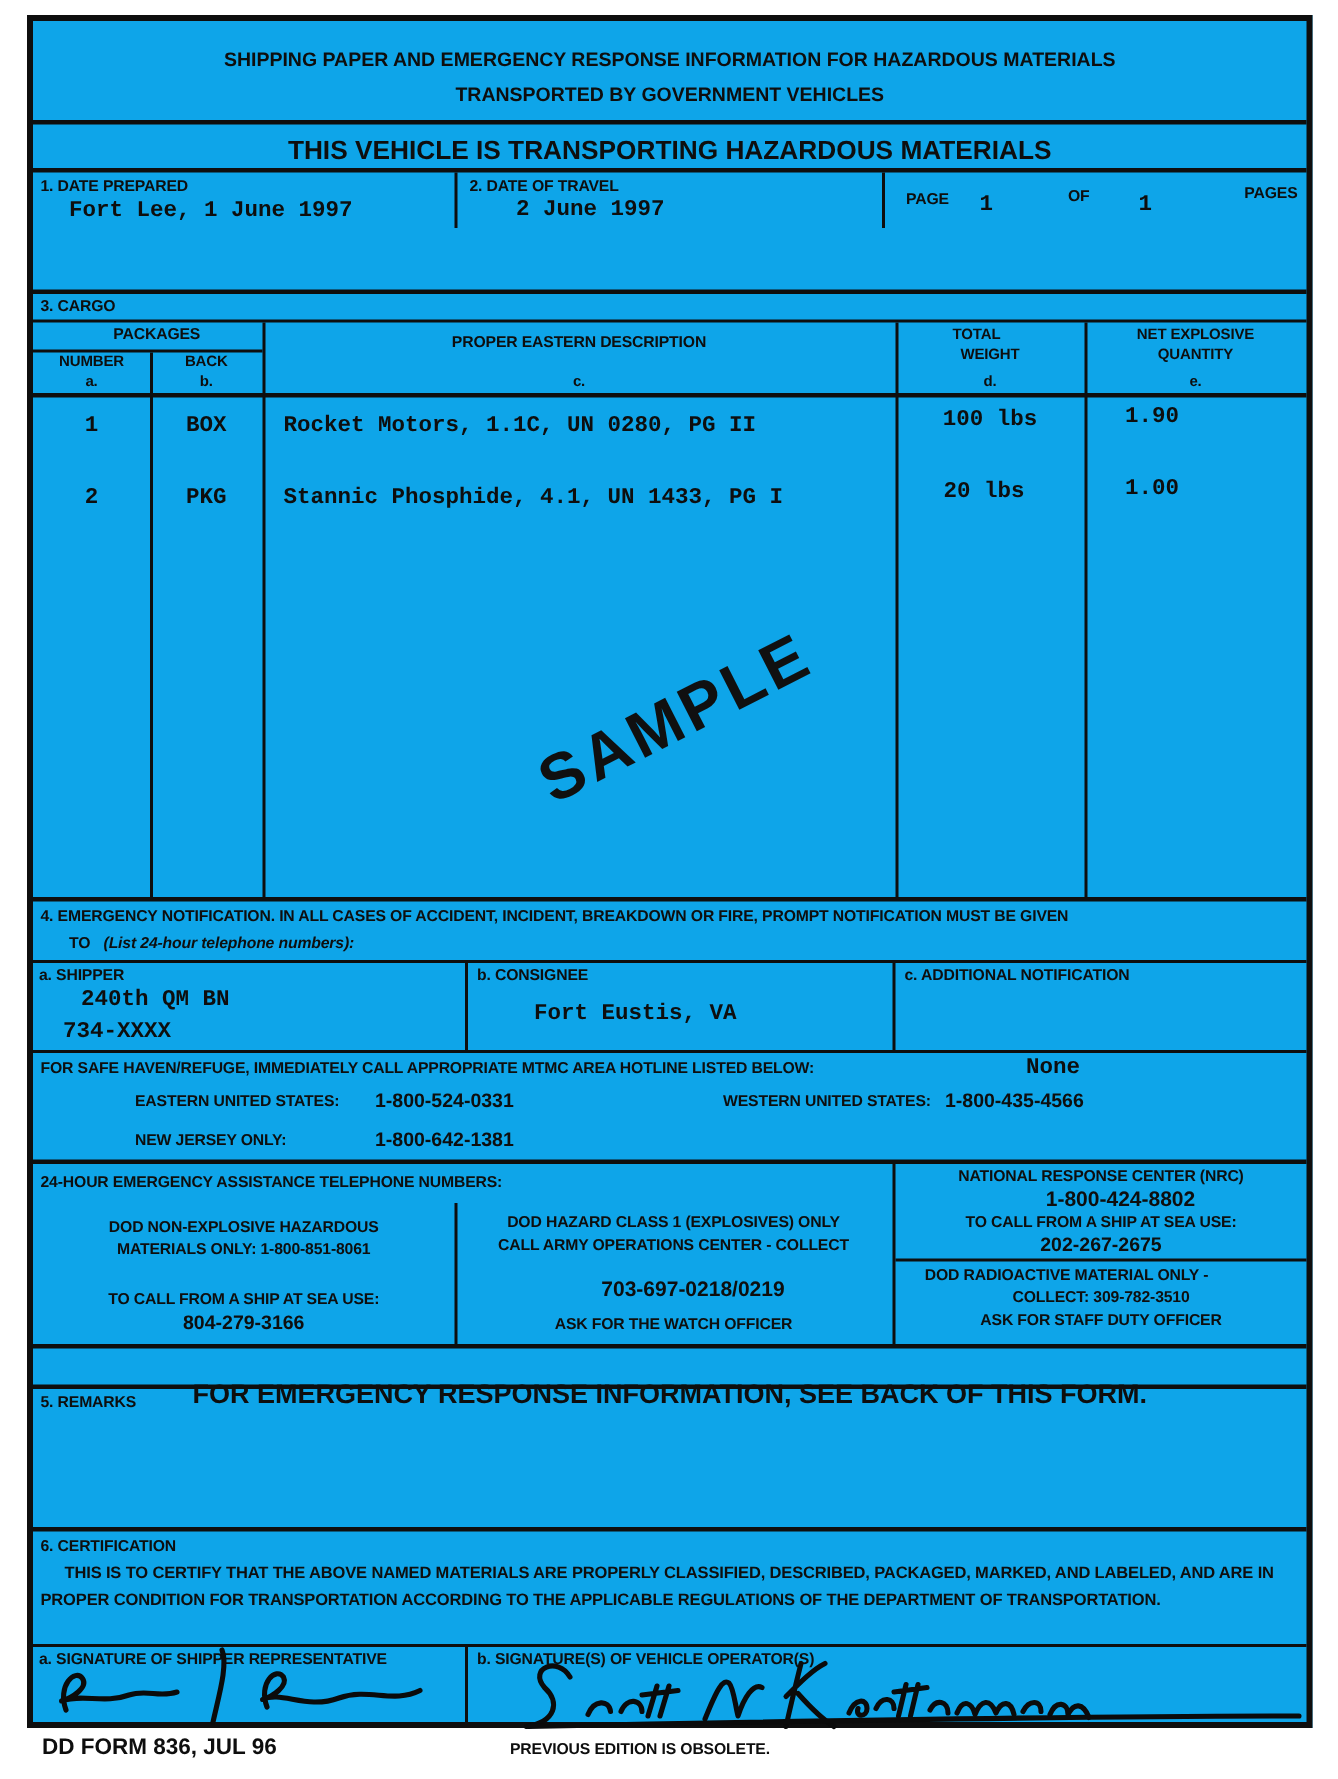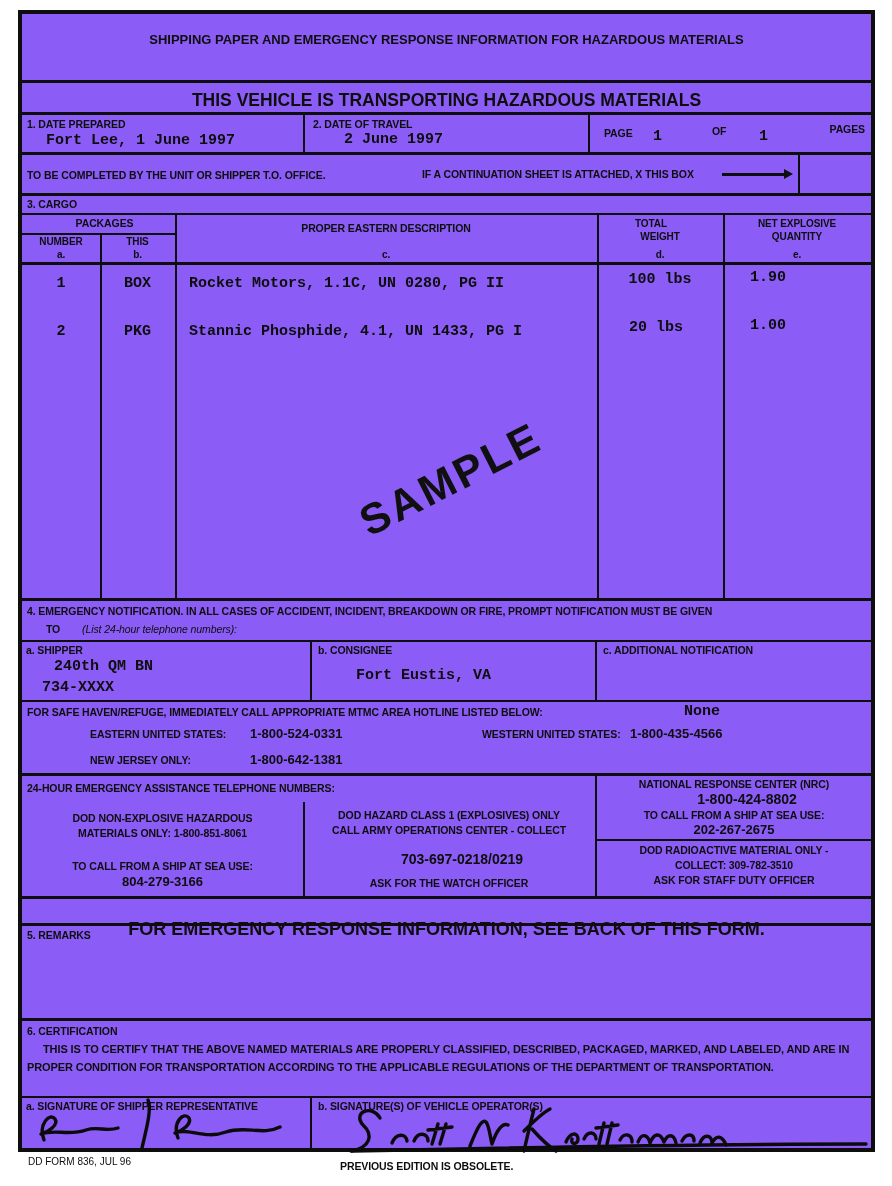--- a/index.html
+++ b/index.html
@@ -1,17 +1,17 @@
 <!DOCTYPE html>
 <html><head>
 <meta charset="utf-8">
 <style>
   html,body{margin:0;padding:0;background:#ffffff;}
   body{width:892px;height:1186px;position:relative;font-family:"Liberation Sans",sans-serif;color:#0e0e0e;}
-  .form{position:absolute;left:18px;top:10px;width:857px;height:1142px;border:4px solid #0e0e0e;box-sizing:border-box;background:#8b5cf6;}
+  .form{position:absolute;left:18px;top:10px;width:857px;height:1142px;border:4px solid #0e0e0e;box-sizing:border-box;background:#0ea5e9;}
   .sec{position:absolute;left:0;right:0;box-sizing:border-box;}
   .lbl{font-size:10.5px;font-weight:bold;letter-spacing:-0.1px;}
   .lbl9{font-size:10px;font-weight:bold;letter-spacing:-0.1px;}
   .mono{font-family:"Liberation Mono",monospace;font-weight:bold;font-size:15px;white-space:pre;}
   .abs{position:absolute;}
   .ctr{text-align:center;}
   .vline{position:absolute;width:2px;background:#0e0e0e;}
   .hline{position:absolute;height:2px;background:#0e0e0e;}
   
   .title{padding-top:14px;text-align:center;font-size:13px;font-weight:bold;line-height:23px;}
@@ -25,63 +25,57 @@
   .sigpath{fill:none;stroke:#0b0b0b;stroke-width:3.4;stroke-linecap:round;stroke-linejoin:round;}
   .cert-body{font-size:11px;font-weight:bold;line-height:18px;text-indent:16px;letter-spacing:-0.1px;}
 </style>
 </head>
 <body>
 
 <div class="form">
 
   <div class="sec title" style="top:0;height:66px;">
     <div>SHIPPING PAPER AND EMERGENCY RESPONSE INFORMATION FOR HAZARDOUS MATERIALS</div>
+    <div>TRANSPORTED BY GOVERNMENT VEHICLES</div>
   </div>
 
   <div class="sec banner" style="top:66px;height:32px;">THIS VEHICLE IS TRANSPORTING HAZARDOUS MATERIALS</div>
 
   <div class="sec" style="top:98px;height:40px;border-top:3px solid #0e0e0e;">
     <div class="vline" style="left:281px;top:0;height:100%;"></div>
     <div class="vline" style="left:566px;top:0;height:100%;"></div>
     <div class="abs lbl" style="left:5px;top:3px;">1. DATE PREPARED</div>
     <div class="abs mono" style="left:24px;top:17px;">Fort Lee, 1 June 1997</div>
     <div class="abs lbl" style="left:291px;top:3px;">2. DATE OF TRAVEL</div>
     <div class="abs mono" style="left:322px;top:16px;">2 June 1997</div>
     <div class="abs lbl" style="left:582px;top:12px;">PAGE</div>
     <div class="abs mono" style="left:631px;top:13px;">1</div>
     <div class="abs lbl" style="left:690px;top:10px;">OF</div>
     <div class="abs mono" style="left:737px;top:13px;">1</div>
     <div class="abs lbl" style="right:6px;top:8px;">PAGES</div>
   </div>
 
-  <div class="sec" style="top:138px;height:41px;border-top:3px solid #0e0e0e;">
-    <div class="abs lbl" style="left:5px;top:14px;">TO BE COMPLETED BY THE UNIT OR SHIPPER T.O. OFFICE.</div>
-    <div class="abs lbl" style="left:400px;top:13px;">IF A CONTINUATION SHEET IS ATTACHED, X THIS BOX</div>
-    <div class="arrow-line" style="left:700px;top:18px;width:62px;"></div>
-    <div class="arrow-head" style="left:762px;top:14px;"></div>
-    <div class="abs" style="left:776px;top:0;right:0;height:100%;border-left:2px solid #0e0e0e;"></div>
-  </div>
 
   <div class="sec" style="top:179px;height:20px;border-top:3px solid #0e0e0e;">
     <div class="abs lbl" style="left:5px;top:2px;">3. CARGO</div>
   </div>
 
   <div class="sec" style="top:199px;height:385px;border-top:2px solid #0e0e0e;">
 
     <div class="vline" style="left:153px;top:0;height:100%;"></div>
     <div class="vline" style="left:575px;top:0;height:100%;"></div>
     <div class="vline" style="left:701px;top:0;height:100%;"></div>
     <div class="vline" style="left:78px;top:20px;height:calc(100% - 20px);"></div>
 
     <div class="abs" style="left:0;top:0;width:100%;height:50px;border-bottom:3px solid #0e0e0e;box-sizing:border-box;">
       <div class="abs lbl ctr" style="left:0;top:2px;width:165px;">PACKAGES</div>
       <div class="hline" style="left:0;top:18px;width:153px;"></div>
       <div class="abs lbl9 ctr" style="left:0;top:21px;width:78px;">NUMBER</div>
       <div class="abs lbl9 ctr" style="left:0;top:34px;width:78px;">a.</div>
-      <div class="abs lbl9 ctr" style="left:78px;top:21px;width:75px;">THIS</div>
+      <div class="abs lbl9 ctr" style="left:78px;top:21px;width:75px;">BACK</div>
       <div class="abs lbl9 ctr" style="left:78px;top:34px;width:75px;">b.</div>
       <div class="abs lbl ctr" style="left:153px;top:7px;width:422px;">PROPER EASTERN DESCRIPTION</div>
       <div class="abs lbl9 ctr" style="left:153px;top:34px;width:422px;">c.</div>
       <div class="abs lbl9 ctr" style="left:575px;top:3px;width:108px;">TOTAL</div>
       <div class="abs lbl9 ctr" style="left:575px;top:16px;width:126px;">WEIGHT</div>
       <div class="abs lbl9 ctr" style="left:575px;top:34px;width:126px;">d.</div>
       <div class="abs lbl9 ctr" style="left:701px;top:3px;width:148px;">NET EXPLOSIVE</div>
       <div class="abs lbl9 ctr" style="left:701px;top:16px;width:148px;">QUANTITY</div>
       <div class="abs lbl9 ctr" style="left:701px;top:34px;width:148px;">e.</div>
     </div>
@@ -102,21 +96,21 @@
       <div class="abs mono" style="left:728px;top:102px;">1.00</div>
     </div>
 
     <div class="watermark" style="left:330px;top:240px;">SAMPLE</div>
   </div>
 
   <div class="sec" style="top:584px;height:42px;border-top:3px solid #0e0e0e;">
     <div class="abs lbl" style="left:5px;top:4px;right:4px;">4. EMERGENCY NOTIFICATION.  IN ALL CASES OF ACCIDENT, INCIDENT, BREAKDOWN OR FIRE, PROMPT NOTIFICATION MUST BE GIVEN</div>
     <div class="abs lbl" style="left:24px;top:22px;">
       <span>TO</span>
-      <span style="font-style:italic;font-weight:normal;margin-left:19px;">(List 24-hour telephone numbers):</span>
+      <span style="font-style:italic;font-weight:bold;margin-left:6px;">(List 24-hour telephone numbers):</span>
     </div>
   </div>
 
   <div class="sec" style="top:626px;height:60px;border-top:2px solid #0e0e0e;">
     <div class="vline" style="left:288px;top:0;height:100%;"></div>
     <div class="vline" style="left:573px;top:0;height:100%;"></div>
     <div class="abs lbl" style="left:4px;top:2px;">a. SHIPPER</div>
     <div class="abs mono" style="left:32px;top:16px;">240th QM BN</div>
     <div class="abs mono" style="left:20px;top:37px;">734-XXXX</div>
     <div class="abs lbl" style="left:296px;top:2px;">b. CONSIGNEE</div>
@@ -148,21 +142,21 @@
     <div class="abs lbl ctr" style="left:281px;top:33px;width:292px;">DOD HAZARD CLASS 1 (EXPLOSIVES) ONLY</div>
     <div class="abs lbl ctr" style="left:281px;top:48px;width:292px;">CALL ARMY OPERATIONS CENTER - COLLECT</div>
     <div class="abs phone-xl ctr" style="left:281px;top:75px;width:292px;">703-697-0218/0219</div>
     <div class="abs lbl ctr" style="left:281px;top:101px;width:292px;">ASK FOR THE WATCH OFFICER</div>
 
     <div class="abs lbl ctr" style="left:575px;top:2px;width:274px;">NATIONAL RESPONSE CENTER (NRC)</div>
     <div class="abs phone-xl ctr" style="left:575px;top:15px;width:274px;">1-800-424-8802</div>
     <div class="abs lbl ctr" style="left:575px;top:33px;width:274px;">TO CALL FROM A SHIP AT SEA USE:</div>
     <div class="abs phone-big ctr" style="left:575px;top:46px;width:274px;">202-267-2675</div>
     <div class="hline" style="left:575px;top:63px;width:274px;"></div>
-    <div class="abs lbl ctr" style="left:575px;top:68px;width:274px;text-align:center;">DOD RADIOACTIVE MATERIAL ONLY -</div>
+    <div class="abs lbl ctr" style="left:552px;top:68px;width:274px;text-align:center;">DOD RADIOACTIVE MATERIAL ONLY -</div>
     <div class="abs lbl ctr" style="left:575px;top:83px;width:274px;">COLLECT:  309-782-3510</div>
     <div class="abs lbl ctr" style="left:575px;top:98px;width:274px;">ASK FOR STAFF DUTY OFFICER</div>
   </div>
 
   <div class="sec ctr" style="top:882px;height:40px;border-top:3px solid #0e0e0e;font-size:18px;font-weight:bold;padding-top:20px;">FOR EMERGENCY RESPONSE INFORMATION, SEE BACK OF THIS FORM.</div>
 
   <div class="sec" style="top:909px;height:95px;border-top:3px solid #0e0e0e;">
     <div class="abs lbl" style="left:5px;top:3px;">5. REMARKS</div>
     <div class="abs mono" style="left:10px;top:22px;"></div>
   </div>
@@ -187,14 +181,14 @@
       <path class="sigpath" d="M152,44 C160,24 164,17 168,20 C171,23 172,34 174,42 C178,30 184,20 190,23"></path>
       <path class="sigpath" d="M216,7 C212,23 208,40 206,49 M206,29 C216,19 224,11 232,7 M214,27 C222,36 230,44 238,49"></path>
       <path class="sigpath" d="M248,40 C252,30 260,30 260,37 C260,43 252,43 254,37 M266,37 C270,28 278,30 278,37 M286,21 L281,42 M294,21 L289,42 M278,26 L300,23"></path>
       <path class="sigpath" d="M302,38 C306,30 314,32 314,40 M320,40 C324,30 330,33 332,41 C336,31 342,30 346,40 C350,31 356,32 358,41 M364,39 C368,31 376,31 376,39 M382,41 C386,31 394,33 394,41 C398,33 404,33 408,43"></path>
       <path class="sigpath" d="M34,49 C180,46 380,42 548,42"></path>
     </svg>
   </div>
 
 </div>
 
-<div class="abs" style="left:28px;top:1156px;font-size:10px;font-weight:normal;">DD FORM 836, JUL 96</div>
+<div class="abs" style="left:28px;top:1156px;font-size:15px;font-weight:bold;">DD FORM 836, JUL 96</div>
 <div class="abs lbl" style="left:340px;top:1160px;">PREVIOUS EDITION IS OBSOLETE.</div>
 
 </body></html>

